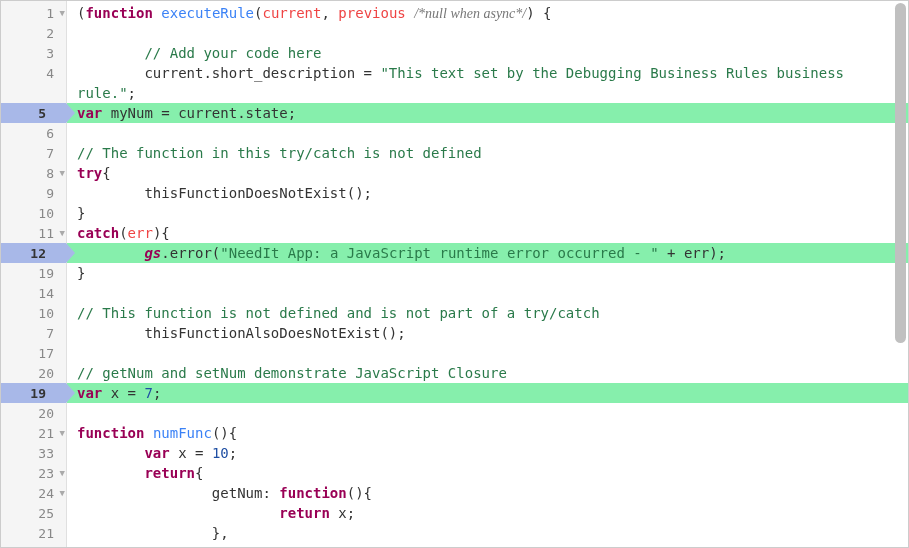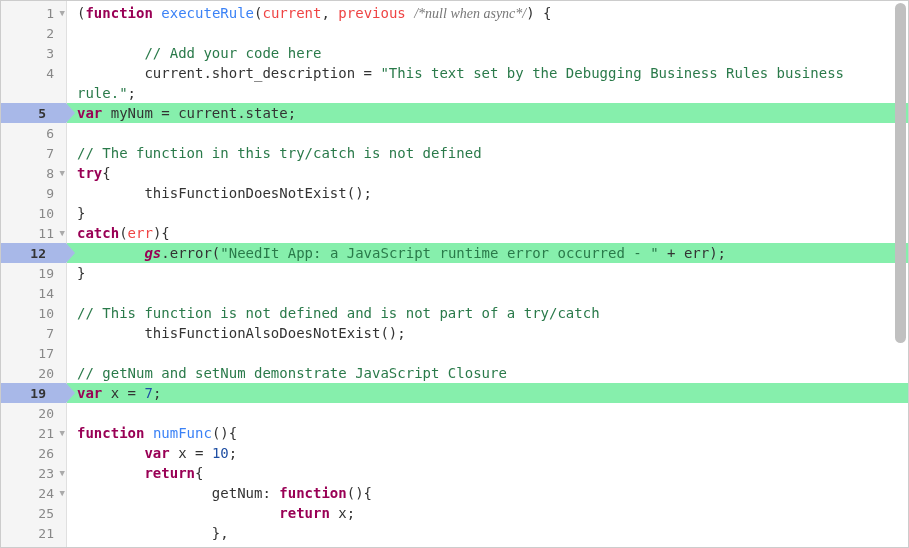--- a/index.html
+++ b/index.html
@@ -45,21 +45,21 @@
       <div class="gutter-line breakpoint">12</div>
       <div class="gutter-line">19</div>
       <div class="gutter-line">14</div>
       <div class="gutter-line">10</div>
       <div class="gutter-line">7</div>
       <div class="gutter-line">17</div>
       <div class="gutter-line">20</div>
       <div class="gutter-line breakpoint">19</div>
       <div class="gutter-line">20</div>
       <div class="gutter-line">21<span class="fold">▼</span></div>
-      <div class="gutter-line">26</div>
+      <div class="gutter-line">33</div>
       <div class="gutter-line">23<span class="fold">▼</span></div>
       <div class="gutter-line">24<span class="fold">▼</span></div>
       <div class="gutter-line">25</div>
       <div class="gutter-line">21</div>
     </div>
   <div class="code" id="code"><div class="code-line"><span class="punc">(</span><span class="kw">function</span><span> </span><span class="fn">executeRule</span><span class="punc">(</span><span class="param">current</span><span class="punc">, </span><span class="param">previous</span><span> </span><span class="cm">/*null when async*/</span><span class="punc">) {</span></div><div class="code-line"></div><div class="code-line"><span>        </span><span class="cmg">// Add your code here</span></div><div class="code-line"><span class="ident">        current.short_description = </span><span class="str">"This text set by the Debugging Business Rules business </span></div><div class="code-line"><span class="str">rule."</span><span class="punc">;</span></div><div class="code-line hl"><span class="kw">var</span><span class="ident"> myNum = current.state;</span></div><div class="code-line"></div><div class="code-line"><span class="cmg">// The function in this try/catch is not defined</span></div><div class="code-line"><span class="kw">try</span><span class="punc">{</span></div><div class="code-line"><span class="ident">        thisFunctionDoesNotExist();</span></div><div class="code-line"><span class="punc">}</span></div><div class="code-line"><span class="kw">catch</span><span class="punc">(</span><span class="param">err</span><span class="punc">){</span></div><div class="code-line hl"><span>        </span><span class="kw ital">gs</span><span class="ident">.error(</span><span class="str">"NeedIt App: a JavaScript runtime error occurred - "</span><span class="ident"> + err);</span></div><div class="code-line"><span class="punc">}</span></div><div class="code-line"></div><div class="code-line"><span class="cmg">// This function is not defined and is not part of a try/catch</span></div><div class="code-line"><span class="ident">        thisFunctionAlsoDoesNotExist();</span></div><div class="code-line"></div><div class="code-line"><span class="cmg">// getNum and setNum demonstrate JavaScript Closure</span></div><div class="code-line hl"><span class="kw">var</span><span class="ident"> x = </span><span class="num">7</span><span class="punc">;</span></div><div class="code-line"></div><div class="code-line"><span class="kw">function</span><span> </span><span class="fn">numFunc</span><span class="punc">(){</span></div><div class="code-line"><span>        </span><span class="kw">var</span><span class="ident"> x = </span><span class="num">10</span><span class="punc">;</span></div><div class="code-line"><span>        </span><span class="kw">return</span><span class="punc">{</span></div><div class="code-line"><span class="ident">                getNum: </span><span class="kw">function</span><span class="punc">(){</span></div><div class="code-line"><span>                        </span><span class="kw">return</span><span class="ident"> x;</span></div><div class="code-line"><span class="ident">                },</span></div></div>
   <div class="scrollbar"></div>
 </div>
 
 </body></html>

